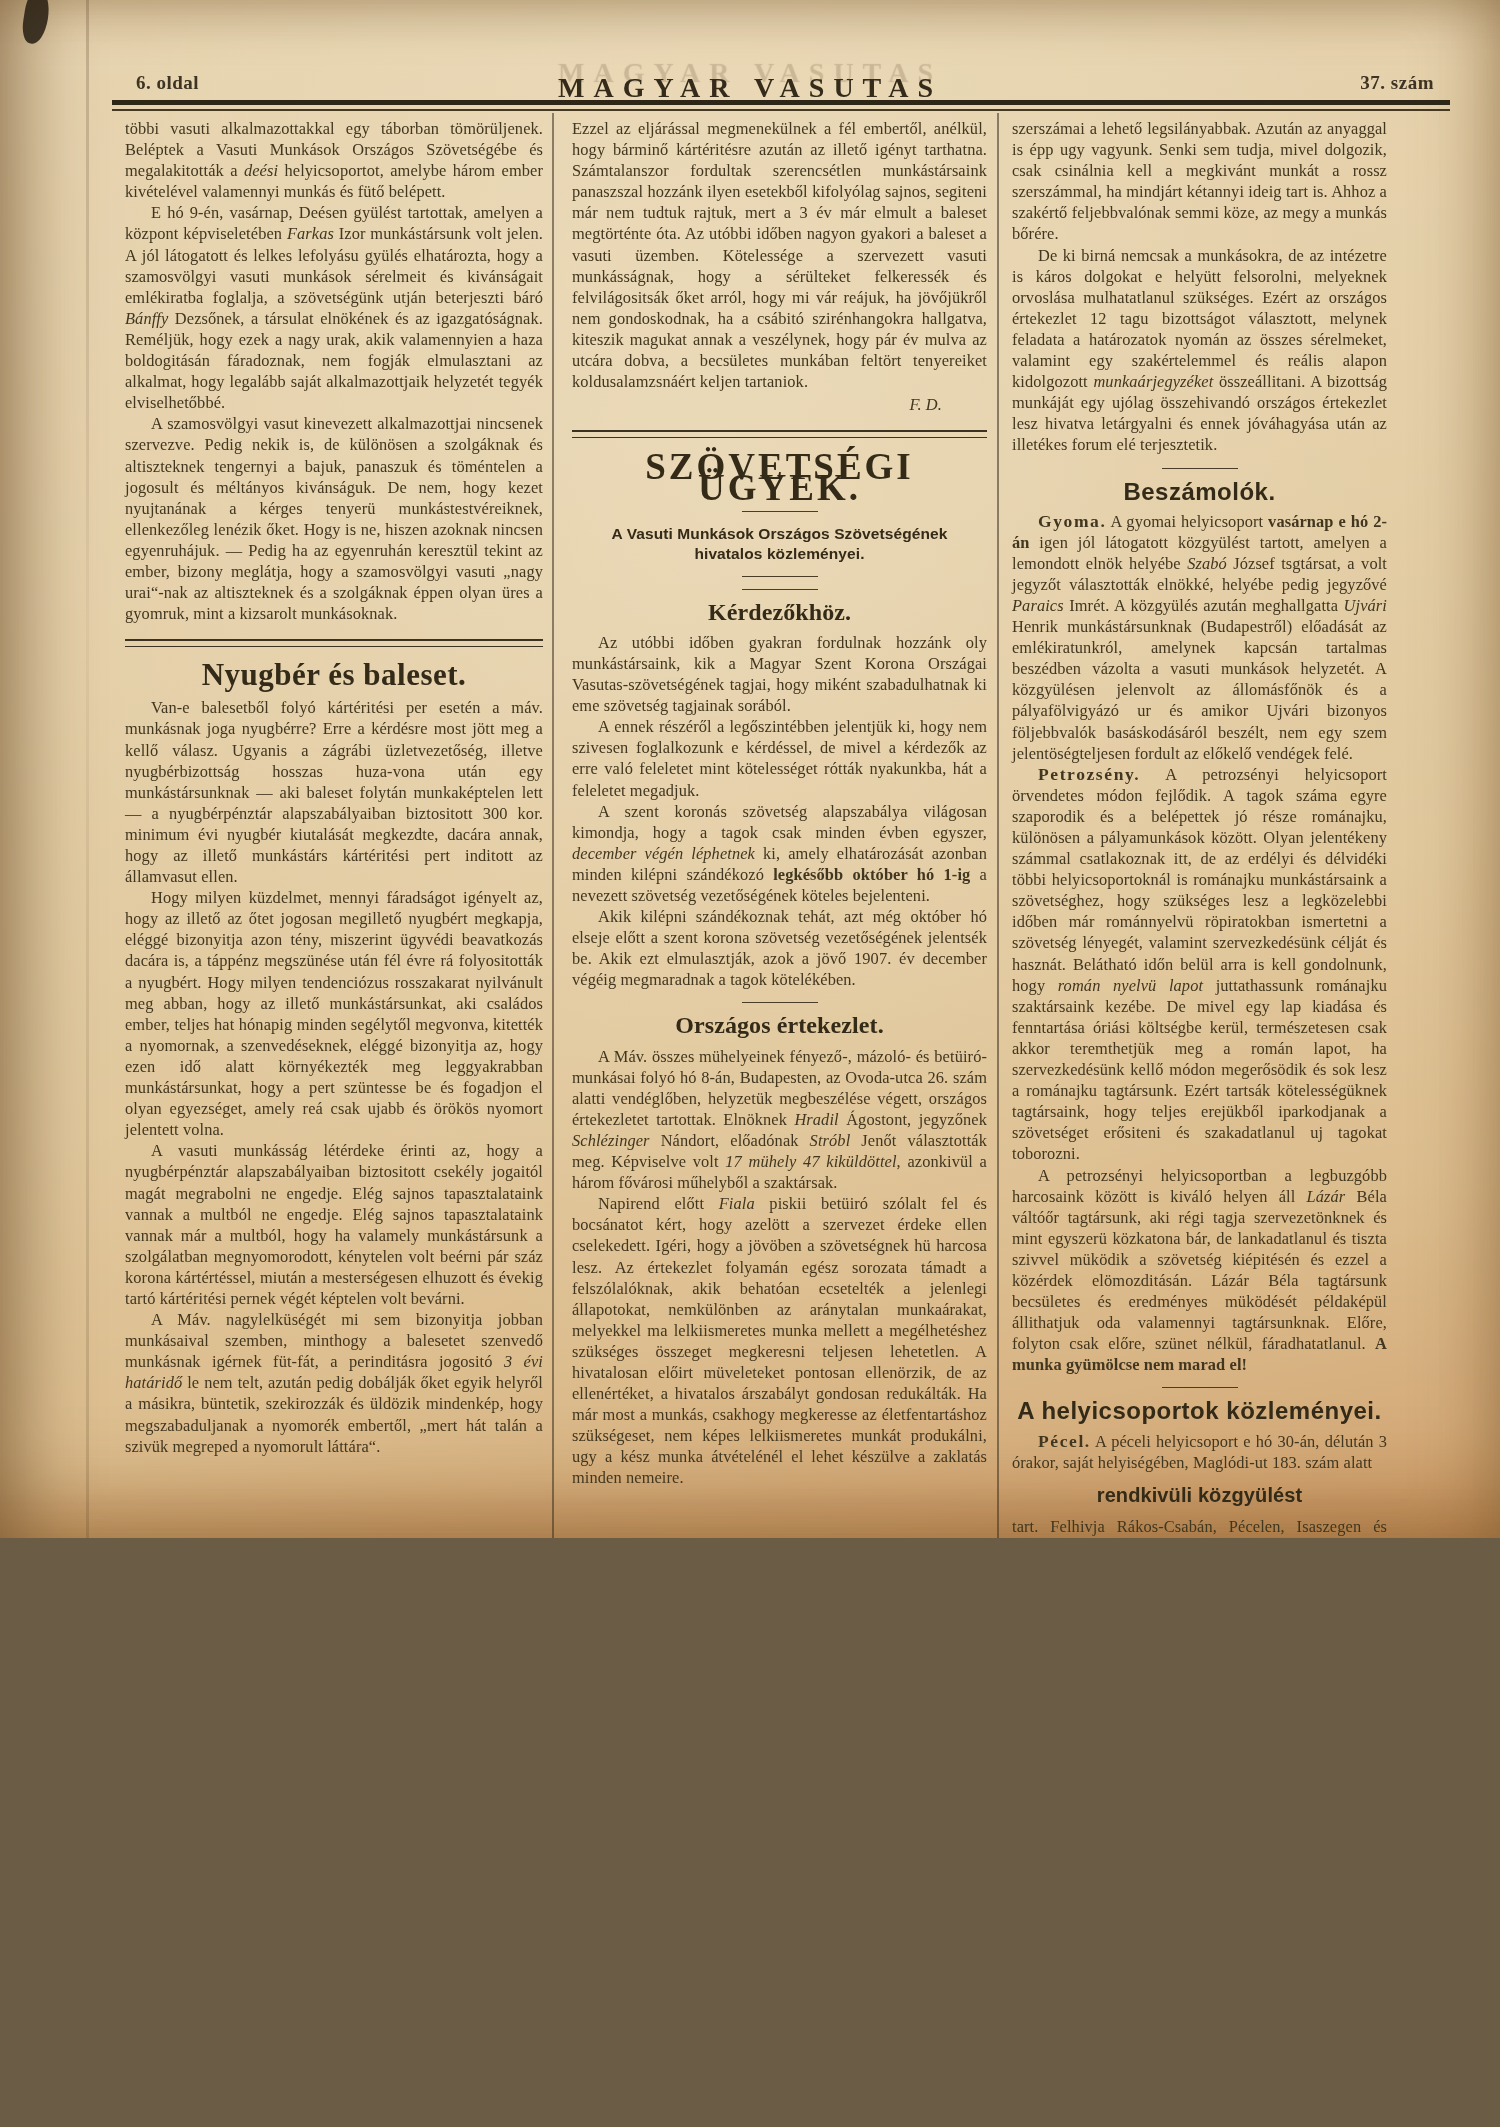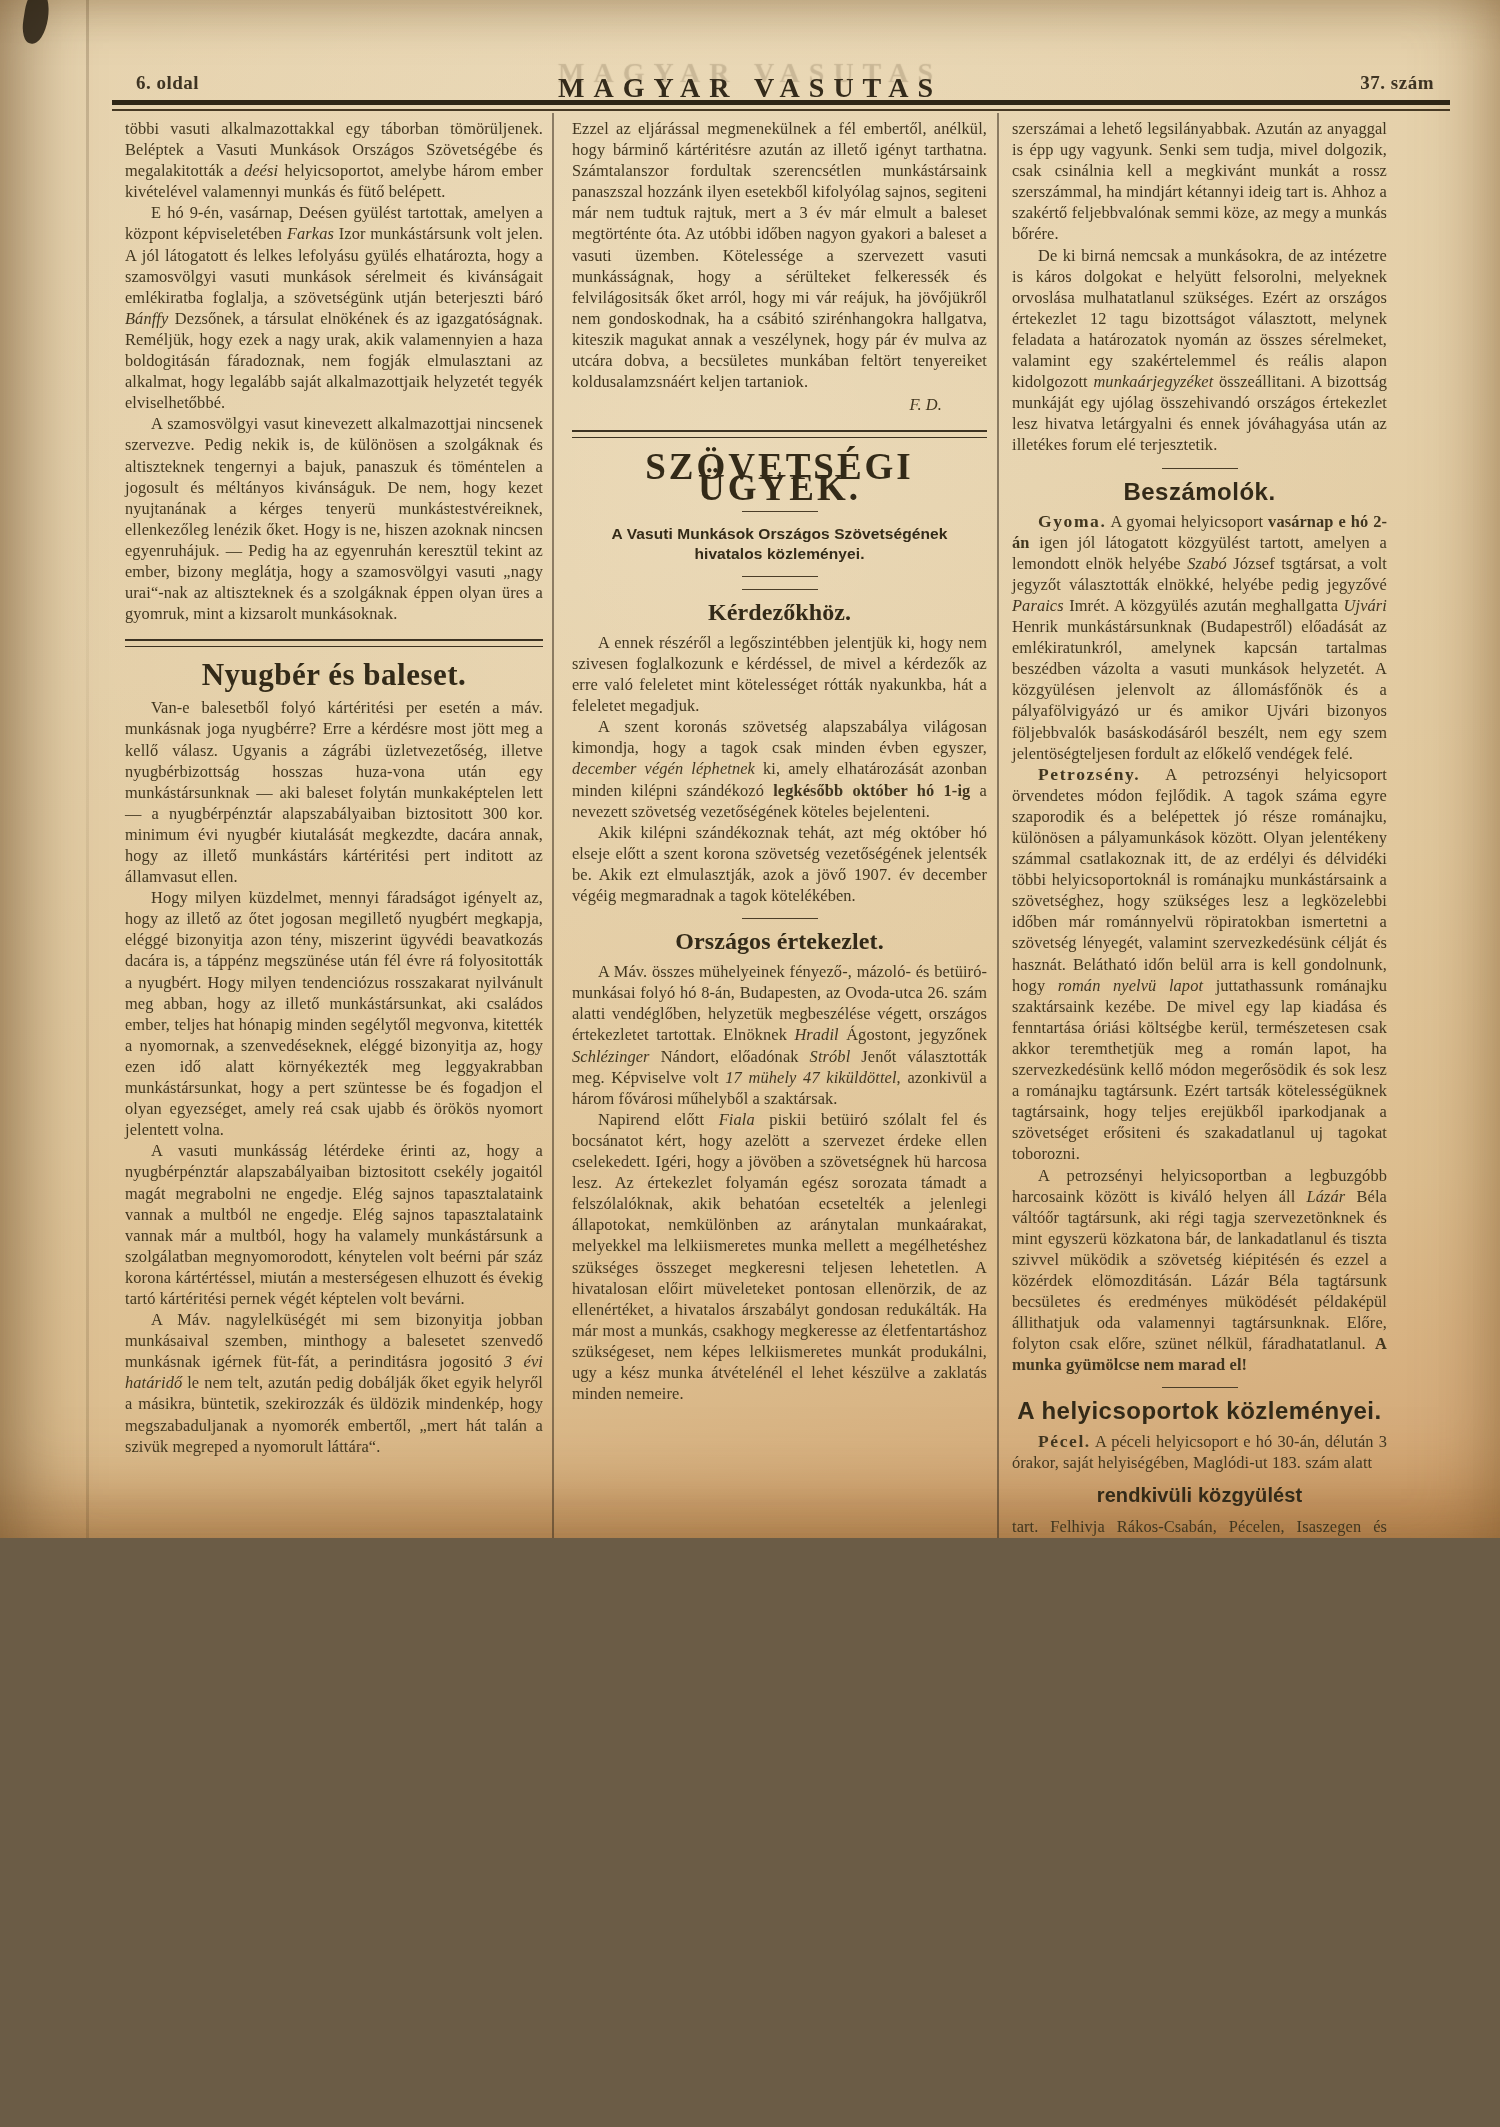--- a/index.html
+++ b/index.html
@@ -86,20 +86,21 @@
   <div class="col" id="col2">
       <p class="para noind">Ezzel az eljárással megmenekülnek a fél embertől, anélkül, hogy bárminő kártéritésre azután az illető igényt tarthatna. Számtalanszor fordultak szerencsétlen munkástársaink panaszszal hozzánk ilyen esetekből kifolyólag sajnos, segiteni már nem tudtuk rajtuk, mert a 3 év már elmult a baleset megtörténte óta. Az utóbbi időben nagyon gyakori a baleset a vasuti üzemben. Kötelessége a szervezett vasuti munkásságnak, hogy a sérülteket felkeressék és felvilágositsák őket arról, hogy mi vár reájuk, ha jövőjükről nem gondoskodnak, ha a csábitó szirénhangokra hallgatva, kiteszik magukat annak a veszélynek, hogy pár év mulva az utcára dobva, a becsületes munkában feltört tenyereiket koldusalamzsnáért keljen tartaniok.</p>
       <div class="sig"><em>F. D.</em></div>
       <div class="rule-double"></div>
       <div class="h-large">SZÖVETSÉGI ÜGYEK.</div>
       <div class="divider"></div>
       <div class="h-sub">A Vasuti Munkások Országos Szövetségének hivatalos közleményei.</div>
       <div class="divider"></div>
       <div class="divider"></div>
       <div class="h-serif2">Kérdezőkhöz.</div>
+      <p class="para">Az utóbbi időben gyakran fordulnak hozzánk oly munkástársaink, kik a Magyar Szent Korona Országai Vasutas-szövetségének tagjai, hogy miként szabadulhatnak ki eme szövetség tagjainak sorából.</p>
       <p class="para">A ennek részéről a legőszintébben jelentjük ki, hogy nem szivesen foglalkozunk e kérdéssel, de mivel a kérdezők az erre való feleletet mint kötelességet rótták nyakunkba, hát a feleletet megadjuk.</p>
       <p class="para">A szent koronás szövetség alapszabálya világosan kimondja, hogy a tagok csak minden évben egyszer, <em>december végén léphetnek</em> ki, amely elhatározását azonban minden kilépni szándékozó <strong>legkésőbb október hó 1-ig</strong> a nevezett szövetség vezetőségének köteles bejelenteni.</p>
       <p class="para">Akik kilépni szándékoznak tehát, azt még október hó elseje előtt a szent korona szövetség vezetőségének jelentsék be. Akik ezt elmulasztják, azok a jövő 1907. év december végéig megmaradnak a tagok kötelékében.</p>
       <div class="divider"></div>
       <div class="h-serif2">Országos értekezlet.</div>
       <p class="para">A Máv. összes mühelyeinek fényező-, mázoló- és betüiró-munkásai folyó hó 8-án, Budapesten, az Ovoda-utca 26. szám alatti vendéglőben, helyzetük megbeszélése végett, országos értekezletet tartottak. Elnöknek <em>Hradil</em> Ágostont, jegyzőnek <em>Schlézinger</em> Nándort, előadónak <em>Stróbl</em> Jenőt választották meg. Képviselve volt <em>17 mühely 47 kiküldöttel</em>, azonkivül a három fővárosi műhelyből a szaktársak.</p>
       <p class="para">Napirend előtt <em>Fiala</em> piskii betüiró szólalt fel és bocsánatot kért, hogy azelött a szervezet érdeke ellen cselekedett. Igéri, hogy a jövöben a szövetségnek hü harcosa lesz. Az értekezlet folyamán egész sorozata támadt a felszólalóknak, akik behatóan ecsetelték a jelenlegi állapotokat, nemkülönben az aránytalan munkaárakat, melyekkel ma lelkiismeretes munka mellett a megélhetéshez szükséges összeget megkeresni teljesen lehetetlen. A hivatalosan előirt müveleteket pontosan ellenörzik, de az ellenértéket, a hivatalos árszabályt gondosan redukálták. Ha már most a munkás, csakhogy megkeresse az életfentartáshoz szükségeset, nem képes lelkiismeretes munkát produkálni, ugy a kész munka átvételénél el lehet készülve a zaklatás minden nemeire.</p>
     </div>
   <div class="col" id="col3">
       <p class="para noind">szerszámai a lehető legsilányabbak. Azután az anyaggal is épp ugy vagyunk. Senki sem tudja, mivel dolgozik, csak csinálnia kell a megkivánt munkát a rossz szerszámmal, ha mindjárt kétannyi ideig tart is. Ahhoz a szakértő feljebbvalónak semmi köze, az megy a munkás bőrére.</p>

